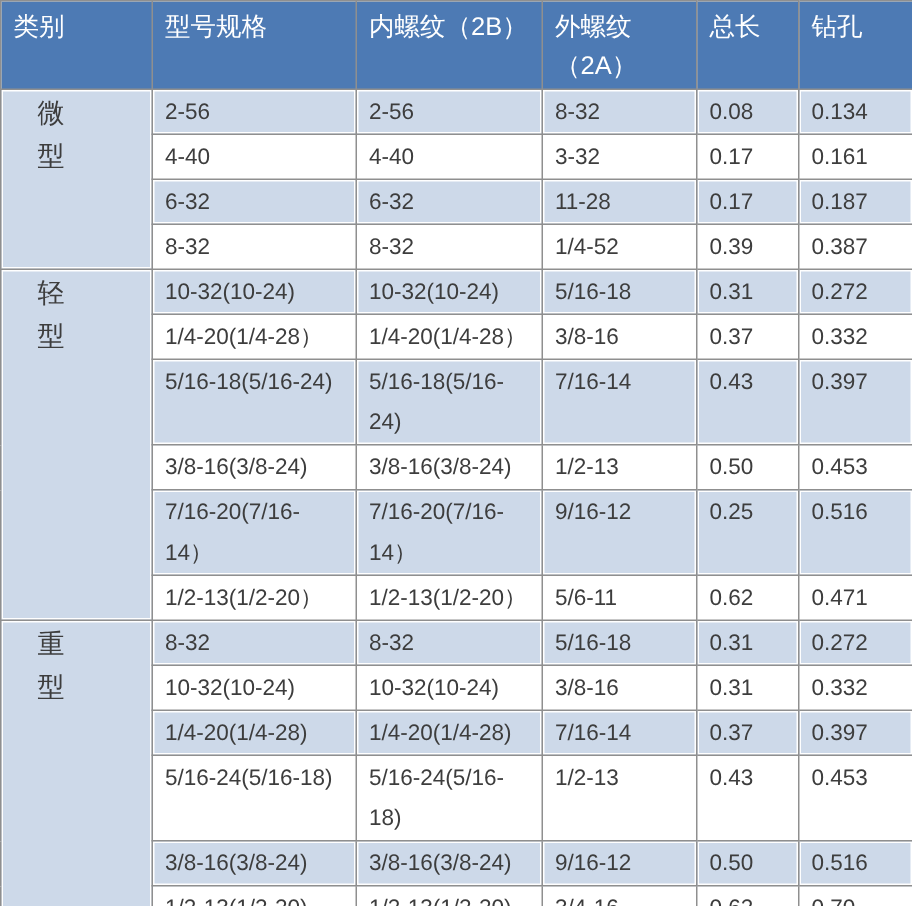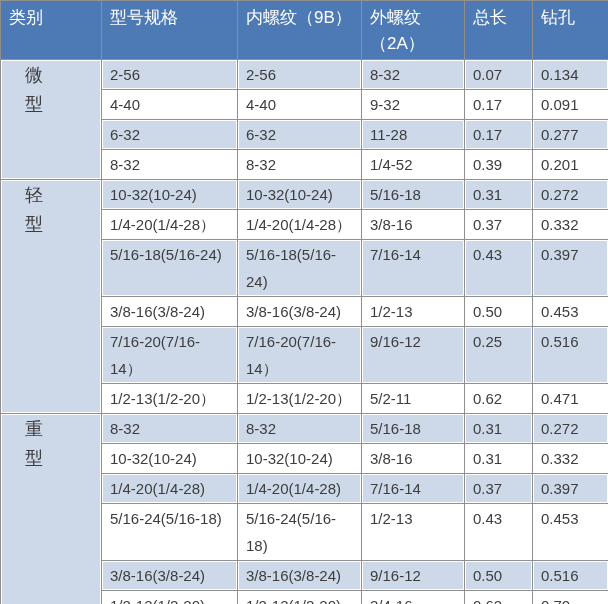--- a/index.html
+++ b/index.html
@@ -68,58 +68,58 @@
       <col style="width:136px">
       <col style="width:124px">
       <col style="width:103px">
       <col style="width:68px">
       <col style="width:76px">
     </colgroup>
     <thead>
       <tr>
           <th>类别</th>
           <th>型号规格</th>
-          <th>内螺纹（9B）</th>
+          <th>内螺纹（2B）</th>
           <th>外螺纹（2A）</th>
           <th>总长</th>
           <th>钻孔</th>
         </tr>
     </thead>
     <tbody>
         <tr class="shaded">
           <td rowspan="4" class="cat">
             <div>微</div>
             <div>型</div>
           </td>
           <td class="col-0">2-56</td>
           <td class="col-1">2-56</td>
           <td class="col-2">8-32</td>
-          <td class="col-3">0.07</td>
+          <td class="col-3">0.08</td>
           <td class="col-4">0.134</td>
         </tr>
         <tr>
           <td class="col-0">4-40</td>
           <td class="col-1">4-40</td>
-          <td class="col-2">9-32</td>
+          <td class="col-2">3-32</td>
           <td class="col-3">0.17</td>
-          <td class="col-4">0.091</td>
+          <td class="col-4">0.161</td>
         </tr>
         <tr class="shaded">
           <td class="col-0">6-32</td>
           <td class="col-1">6-32</td>
           <td class="col-2">11-28</td>
           <td class="col-3">0.17</td>
-          <td class="col-4">0.277</td>
+          <td class="col-4">0.187</td>
         </tr>
         <tr>
           <td class="col-0">8-32</td>
           <td class="col-1">8-32</td>
           <td class="col-2">1/4-52</td>
           <td class="col-3">0.39</td>
-          <td class="col-4">0.201</td>
+          <td class="col-4">0.387</td>
         </tr>
         <tr class="shaded">
           <td rowspan="6" class="cat">
             <div>轻</div>
             <div>型</div>
           </td>
           <td class="col-0">10-32(10-24)</td>
           <td class="col-1">10-32(10-24)</td>
           <td class="col-2">5/16-18</td>
           <td class="col-3">0.31</td>
@@ -149,21 +149,21 @@
         <tr class="shaded">
           <td class="col-0">7/16-20(7/16-14）</td>
           <td class="col-1">7/16-20(7/16-14）</td>
           <td class="col-2">9/16-12</td>
           <td class="col-3">0.25</td>
           <td class="col-4">0.516</td>
         </tr>
         <tr>
           <td class="col-0">1/2-13(1/2-20）</td>
           <td class="col-1">1/2-13(1/2-20）</td>
-          <td class="col-2">5/2-11</td>
+          <td class="col-2">5/6-11</td>
           <td class="col-3">0.62</td>
           <td class="col-4">0.471</td>
         </tr>
         <tr class="shaded">
           <td rowspan="6" class="cat">
             <div>重</div>
             <div>型</div>
           </td>
           <td class="col-0">8-32</td>
           <td class="col-1">8-32</td>

